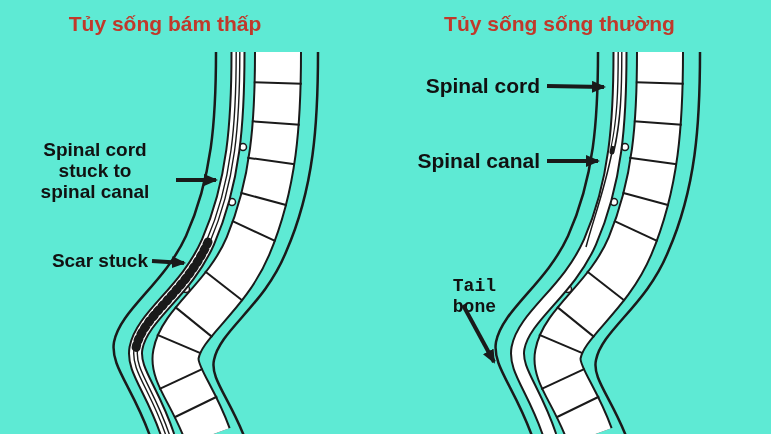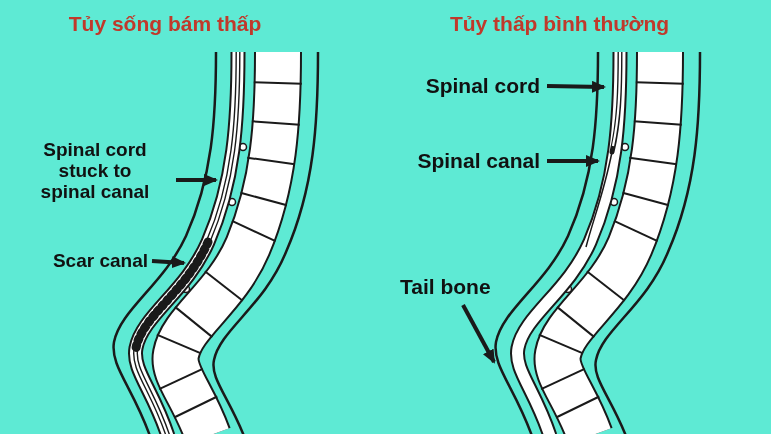--- a/index.html
+++ b/index.html
@@ -14,34 +14,34 @@
   #title-left{left:35px;width:260px;}
   #title-right{left:427px;width:265px;}
   .label{
     position:absolute;color:#111;font-weight:700;white-space:pre-line;
     line-height:21px;
   }
   #label-stuck{left:20px;top:139px;width:150px;text-align:center;font-size:19px;}
   #label-scar{left:30px;top:250px;width:118px;text-align:right;font-size:19px;}
   #label-cord{left:415px;top:75px;width:125px;text-align:right;font-size:21px;}
   #label-canal{left:400px;top:150px;width:140px;text-align:right;font-size:21px;}
-  #label-tail{left:400px;top:276px;width:96px;font-size:21px;}
+  #label-tail{left:400px;top:276px;width:96px;text-align:right;font-size:18px;font-family:Liberation Mono, monospace;}
   .spine-svg{position:absolute;top:52px;width:250px;height:384px;}
   #spine-left{left:108px;}
   #spine-right{left:490px;}
   #arrows{position:absolute;left:0;top:0;width:771px;height:434px;pointer-events:none;}
   .ink{stroke:#1a1a1a;fill:none;}
 </style>
 </head>
 <body>
 
 <div id="figure">
 
   <div class="panel-title" id="title-left">Tủy sống bám thấp</div>
-  <div class="panel-title" id="title-right">Tủy thấp bình thường</div>
+  <div class="panel-title" id="title-right">Tủy sống sống thường</div>
 
   <svg id="spine-left" class="spine-svg" viewBox="0 0 250 384">
 
     <path class="ink" stroke-width="2.5" d="M 108 0 C 108 68, 104 126, 78 184 C 56 232, 12 258, 6 290 C 2 314, 24 334, 42 384"></path>
 
     <path class="ink" stroke-width="2.5" d="M 210 0 C 210 72, 206 136, 178 200 C 156 254, 112 278, 106 308 C 102 326, 120 344, 136 384"></path>
 
     <path class="ink" stroke-width="48" d="M 170 0 C 170 70, 166 132, 140 194 C 118 246, 74 270, 68 302 C 64 322, 84 340, 100 384"></path>
     <path stroke="#fff" fill="none" stroke-width="44" d="M 170 0 C 170 70, 166 132, 140 194 C 118 246, 74 270, 68 302 C 64 322, 84 340, 100 384"></path>
 
@@ -100,21 +100,21 @@
 
     <path class="ink" stroke-width="5" stroke-linecap="round" d="M 130 0 C 130 40, 129 70, 122 100"></path>
     <path stroke="#fff" fill="none" stroke-width="2.2" d="M 130 0 C 130 38, 129 66, 123 94"></path>
 
     <path class="ink" stroke-width="1.5" d="M 122 100 C 114 140, 104 165, 96 195"></path>
   </svg>
 
   <div class="label" id="label-stuck">Spinal cord
 stuck to
 spinal canal</div>
-  <div class="label" id="label-scar">Scar canal</div>
+  <div class="label" id="label-scar">Scar stuck</div>
   <div class="label" id="label-cord">Spinal cord</div>
   <div class="label" id="label-canal">Spinal canal</div>
   <div class="label" id="label-tail">Tail bone</div>
 
   <svg id="arrows">
     <defs>
       <marker id="ah" markerUnits="userSpaceOnUse" markerWidth="16" markerHeight="14" refX="12" refY="6" orient="auto">
         <path d="M0,0 L14,6 L0,12 z" fill="#1a1a1a"></path>
       </marker>
     </defs>

